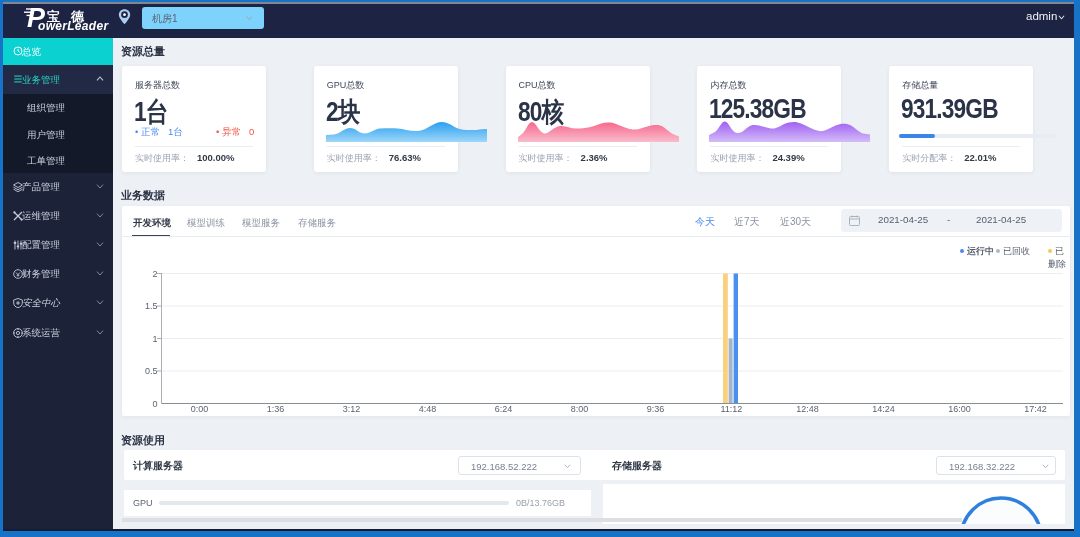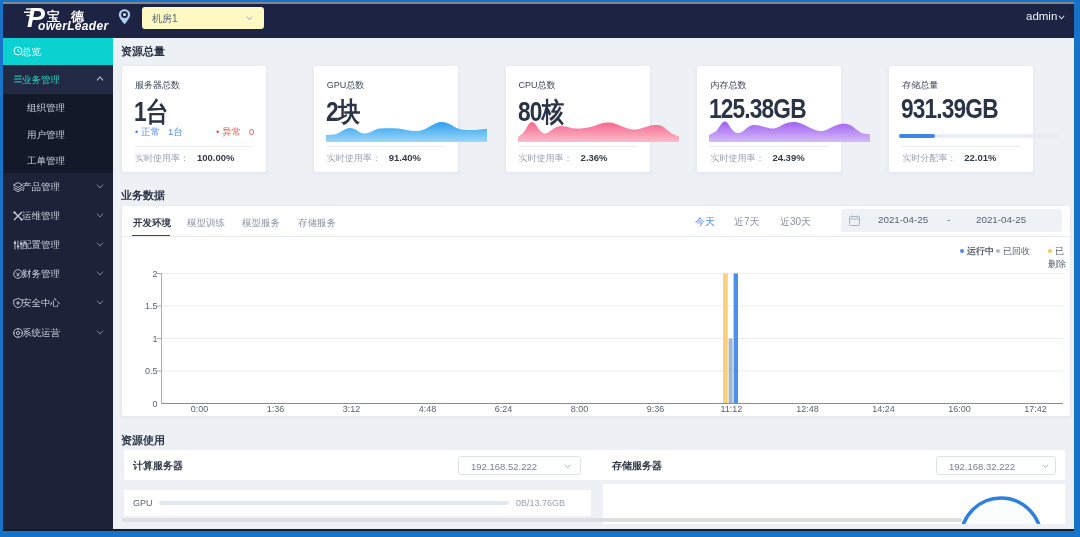--- a/index.html
+++ b/index.html
@@ -9,21 +9,21 @@
 #graytop { left:3px; top:2px; width:1071px; height:2px; background:#81868f; }
 #header { left:3px; top:4px; width:1071px; height:33.5px; background:#1d2342; }
 #sidebar { left:3px; top:37.5px; width:110px; height:491px; background:#1c2237; }
 #content { left:113px; top:37.5px; width:961px; height:491px; background:#edf1f5; }
 #botdark { left:3px; top:528.5px; width:1071px; height:2px; background:#141c33; }
 
 
 .logoP { left:27px; top:3px; color:#fff; font-size:27px; font-weight:bold; font-style:italic; }
 .logoCN { left:47px; top:7.5px; color:#fff; font-size:13px; font-weight:bold; letter-spacing:11px; }
 .logoEN { left:38px; top:19px; color:#fff; font-size:12px; font-weight:bold; font-style:italic; letter-spacing:0.3px; }
-.hsel { left:142px; top:7px; width:122px; height:22px; background:#fef9c3; border-radius:3px; }
+.hsel { left:142px; top:7px; width:122px; height:22px; background:#7dd3fc; border-radius:3px; }
 .hsel span { position:absolute; left:10px; top:5px; font-size:10px; color:#5a6472; }
 .admin { left:1026px; top:10px; color:#eef1f7; font-size:11.5px; }
 
 
 .mi { position:absolute; left:3px; width:110px; height:26px; color:#ced4e0; font-size:9.5px; line-height:26px; }
 .mi .txt { position:absolute; left:19px; top:0; }
 .mi .sub { position:absolute; left:24px; top:0; }
 .mi .icon { position:absolute; left:10px; top:8px; width:10px; height:10px; }
 .mi .arr { position:absolute; right:9px; top:8px; width:8px; height:8px; }
 #mhome { top:38px; height:27px; line-height:27px; background:#0bd2d0; color:#fff; }
@@ -155,21 +155,21 @@
 <div class="mi" style="top:260.5px;" id="m6">
   <svg class="icon" viewBox="0 0 10 10">
       <circle cx="5" cy="5" r="4.3" stroke="#c8cedb" stroke-width="0.9" fill="none"></circle>
       <path d="M3 3.5 L5 5.5 L7 3.5 M5 5.5 V7.5 M3.6 6.2 H6.4" stroke="#c8cedb" stroke-width="0.9" fill="none"></path>
     </svg>
   <span class="txt">财务管理</span>
   <svg class="arr" viewBox="0 0 8 8">
       <path d="M1 2.6 L4 6 L7 2.6" stroke="#8089a0" stroke-width="1" fill="none"></path>
     </svg>
 </div>
-<div class="mi" style="top:290px;" id="m7">
+<div class="mi" style="top:290px;font-style:italic;" id="m7">
   <svg class="icon" viewBox="0 0 10 10">
       <path d="M5 0.5 L9.3 2 V5 C9.3 7.5 7.5 9 5 9.8 C2.5 9 0.7 7.5 0.7 5 V2 Z" stroke="#c8cedb" stroke-width="0.9" fill="none"></path>
       <path d="M5 3 V7 M3 5 H7" stroke="#c8cedb" stroke-width="0.9"></path>
     </svg>
   <span class="txt">安全中心</span>
   <svg class="arr" viewBox="0 0 8 8">
       <path d="M1 2.6 L4 6 L7 2.6" stroke="#8089a0" stroke-width="1" fill="none"></path>
     </svg>
 </div>
 <div class="mi" style="top:319.5px;" id="m8">
@@ -200,21 +200,21 @@
   <svg class="mini" width="161" height="23" viewBox="0 0 161 23">
     <defs>
         <linearGradient id="gb" x1="0" y1="0" x2="0" y2="1">
       <stop offset="0" stop-color="#2b9ff0"></stop>
           <stop offset="1" stop-color="#9ed7f8"></stop>
     </linearGradient>
       </defs>
     <path d="M0 16 L8 15.5 C14 15 18 9 24 9 C30 9 32 14 38 14.5 C44 15 48 10 54 9.5 C60 9 66 9 72 9.5 C78 10 84 12.5 92 12 C100 11.5 108 3 116 3 C122 3 126 7 132 9.5 C138 11.5 142 11 148 11 C152 11 156 9.5 161 10 L161 23 L0 23 Z" fill="url(#gb)"></path>
   </svg>
   <div class="div"></div>
-  <div class="foot">实时使用率：<b>91.40%</b></div>
+  <div class="foot">实时使用率：<b>76.63%</b></div>
 </div>
 <div class="card" style="left:505.6px;">
   <div class="lbl">CPU总数</div>
   <div class="val">80核</div>
   <svg class="mini" width="161" height="23" viewBox="0 0 161 23">
     <defs>
         <linearGradient id="gp" x1="0" y1="0" x2="0" y2="1">
       <stop offset="0" stop-color="#f6678d"></stop>
           <stop offset="1" stop-color="#f9bccb"></stop>
     </linearGradient>

